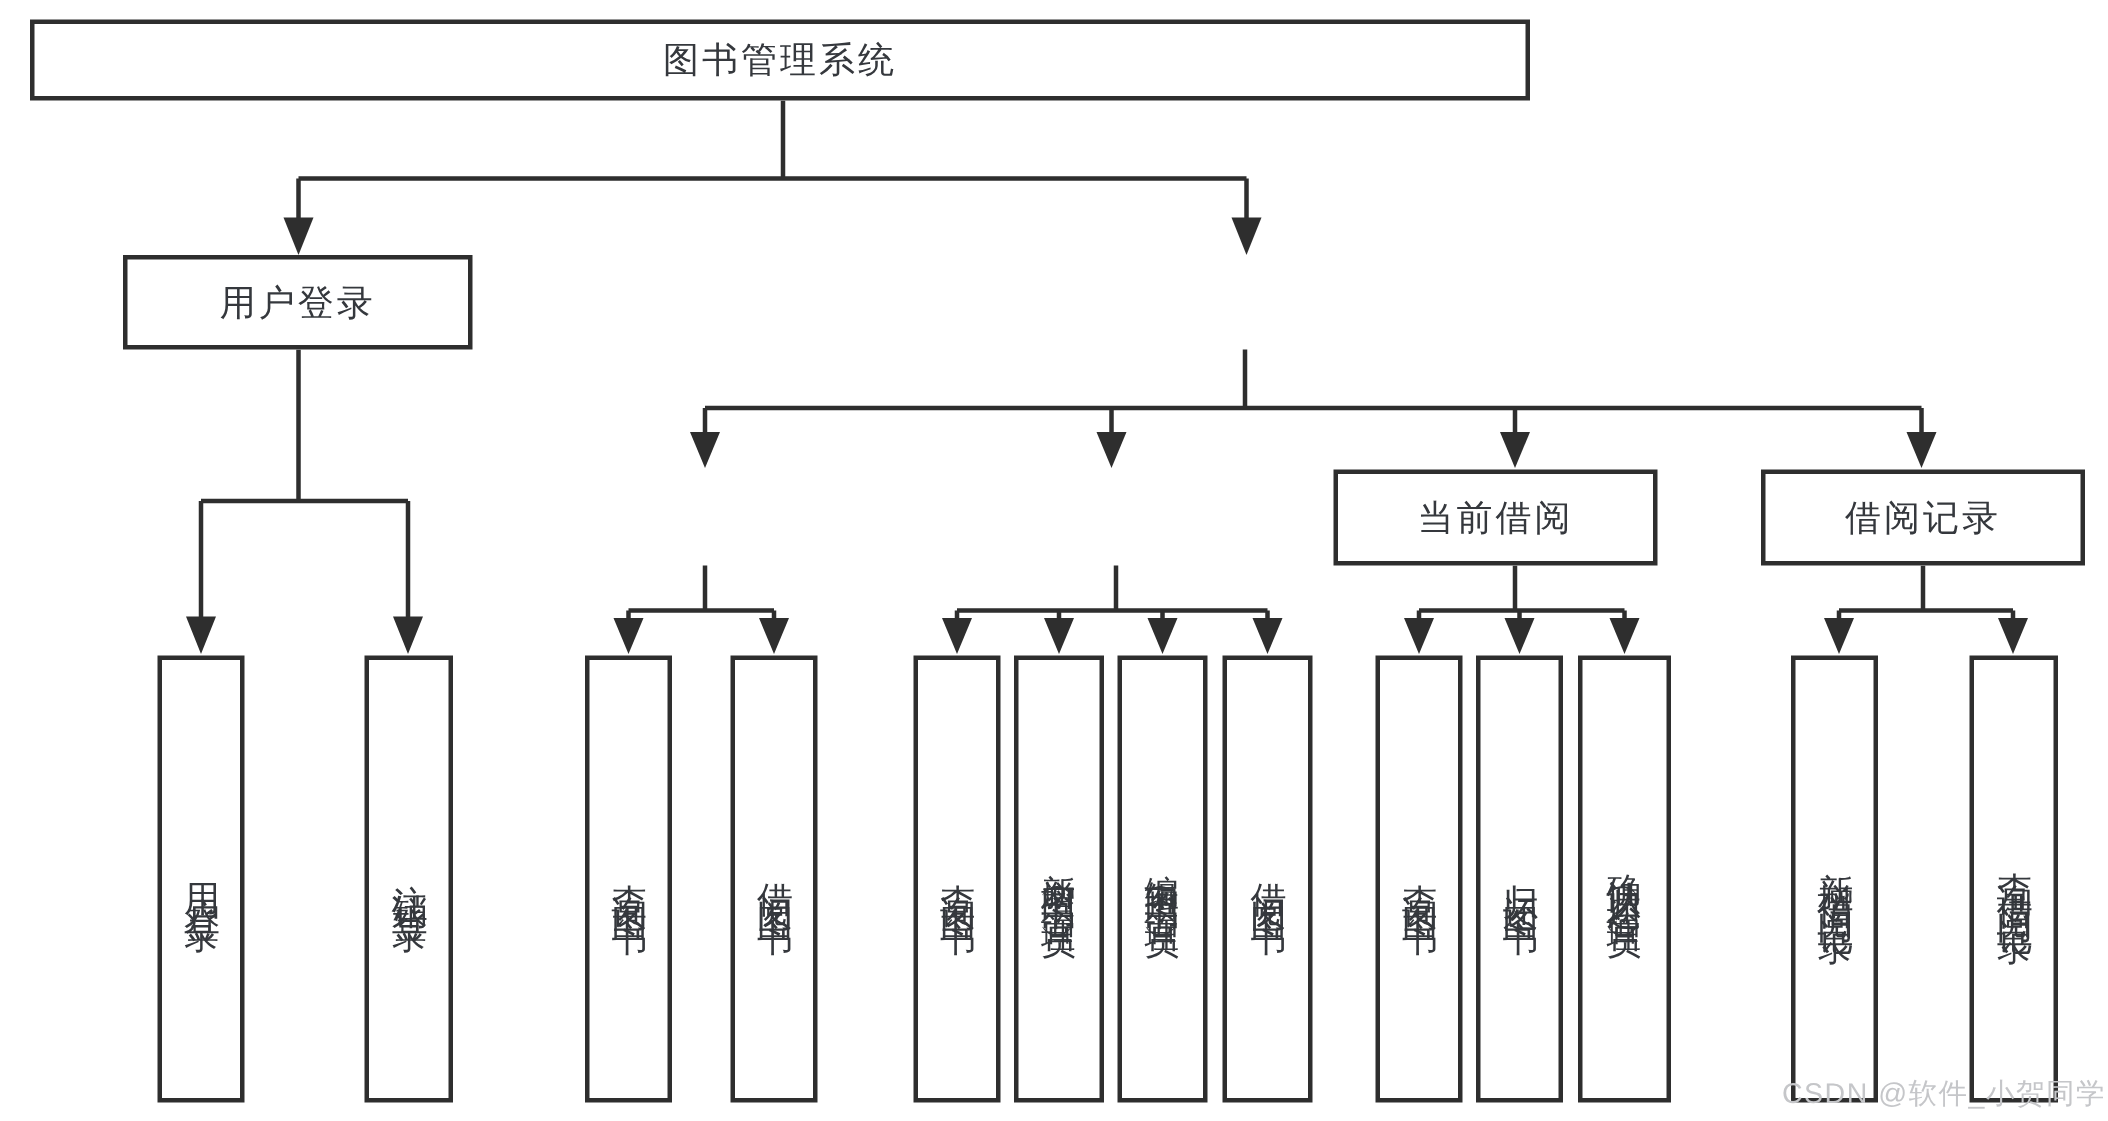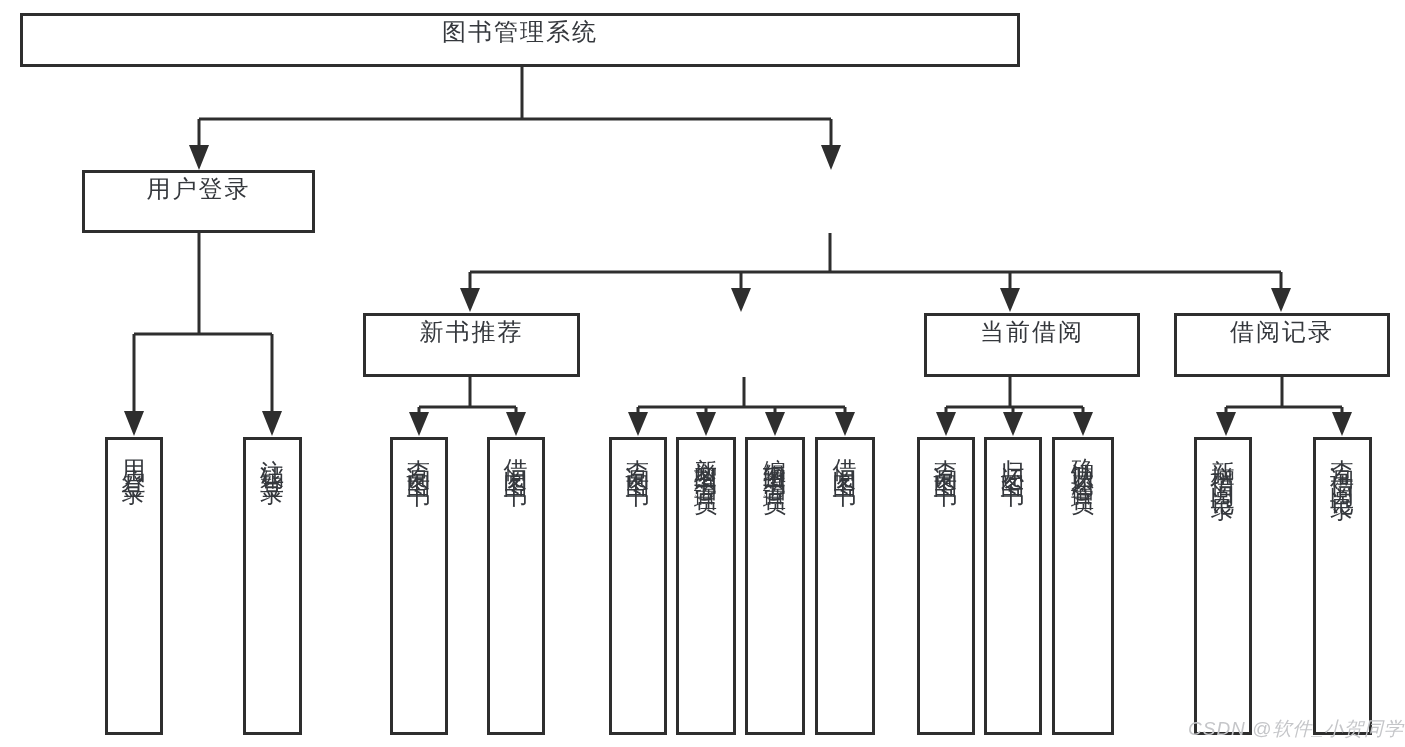--- a/index.html
+++ b/index.html
@@ -15,21 +15,21 @@
     position: absolute;
     left: 0; top: 0;
     width: 1405px; height: 747px;
   }
   .box {
     position: absolute;
     box-sizing: border-box;
     border: 3px solid #2e2e2e;
     background: #ffffff;
     display: flex;
-    align-items: flex-start;
+    align-items: center;
     justify-content: center;
     color: #35383d;
     font-size: 24px;
     letter-spacing: 2px;
     white-space: nowrap;
   }
   .leaf {
     letter-spacing: 0;
   }
   .leaf .vtext {
@@ -44,21 +44,20 @@
     font-size: 23px;
   }
   #watermark {
     position: absolute;
     left: 1188px;
     top: 716px;
     font-size: 19px;
     color: #c5c6c9;
     letter-spacing: 1px;
     white-space: nowrap;
-    font-style: italic;
   }
 </style>
 </head>
 <body>
 
 <div id="canvas">
 
   <svg id="connector-svg" viewBox="0 0 1405 747" xmlns="http://www.w3.org/2000/svg">
     <g stroke="#2e2e2e" stroke-width="3" fill="none">
       <path d="M522 67 V119 M199 119 H831 M199 119 V147 M831 119 V147"></path>
@@ -93,24 +92,21 @@
   </svg>
 
   <div class="box" style="left:20px; top:13px; width:1000px; height:54px;">
     <span>图书管理系统</span>
   </div>
 
   <div class="box" style="left:82px; top:170px; width:233px; height:63px;">
     <span>用户登录</span>
   </div>
 
-  <div class="box" style="left:363px; top:313px; width:217px; height:64px;">
-    <span>新书推荐</span>
-  </div>
-  <div class="box" style="left:924px; top:313px; width:216px; height:64px;">
+  <div class="box" style="left:889px; top:313px; width:216px; height:64px;">
     <span>当前借阅</span>
   </div>
   <div class="box" style="left:1174px; top:313px; width:216px; height:64px;">
     <span>借阅记录</span>
   </div>
 
   <div class="box leaf" style="left:105px; top:437px; width:58px; height:298px;">
     <span class="vtext">用户登录</span>
   </div>
   <div class="box leaf" style="left:243px; top:437px; width:59px; height:298px;">

